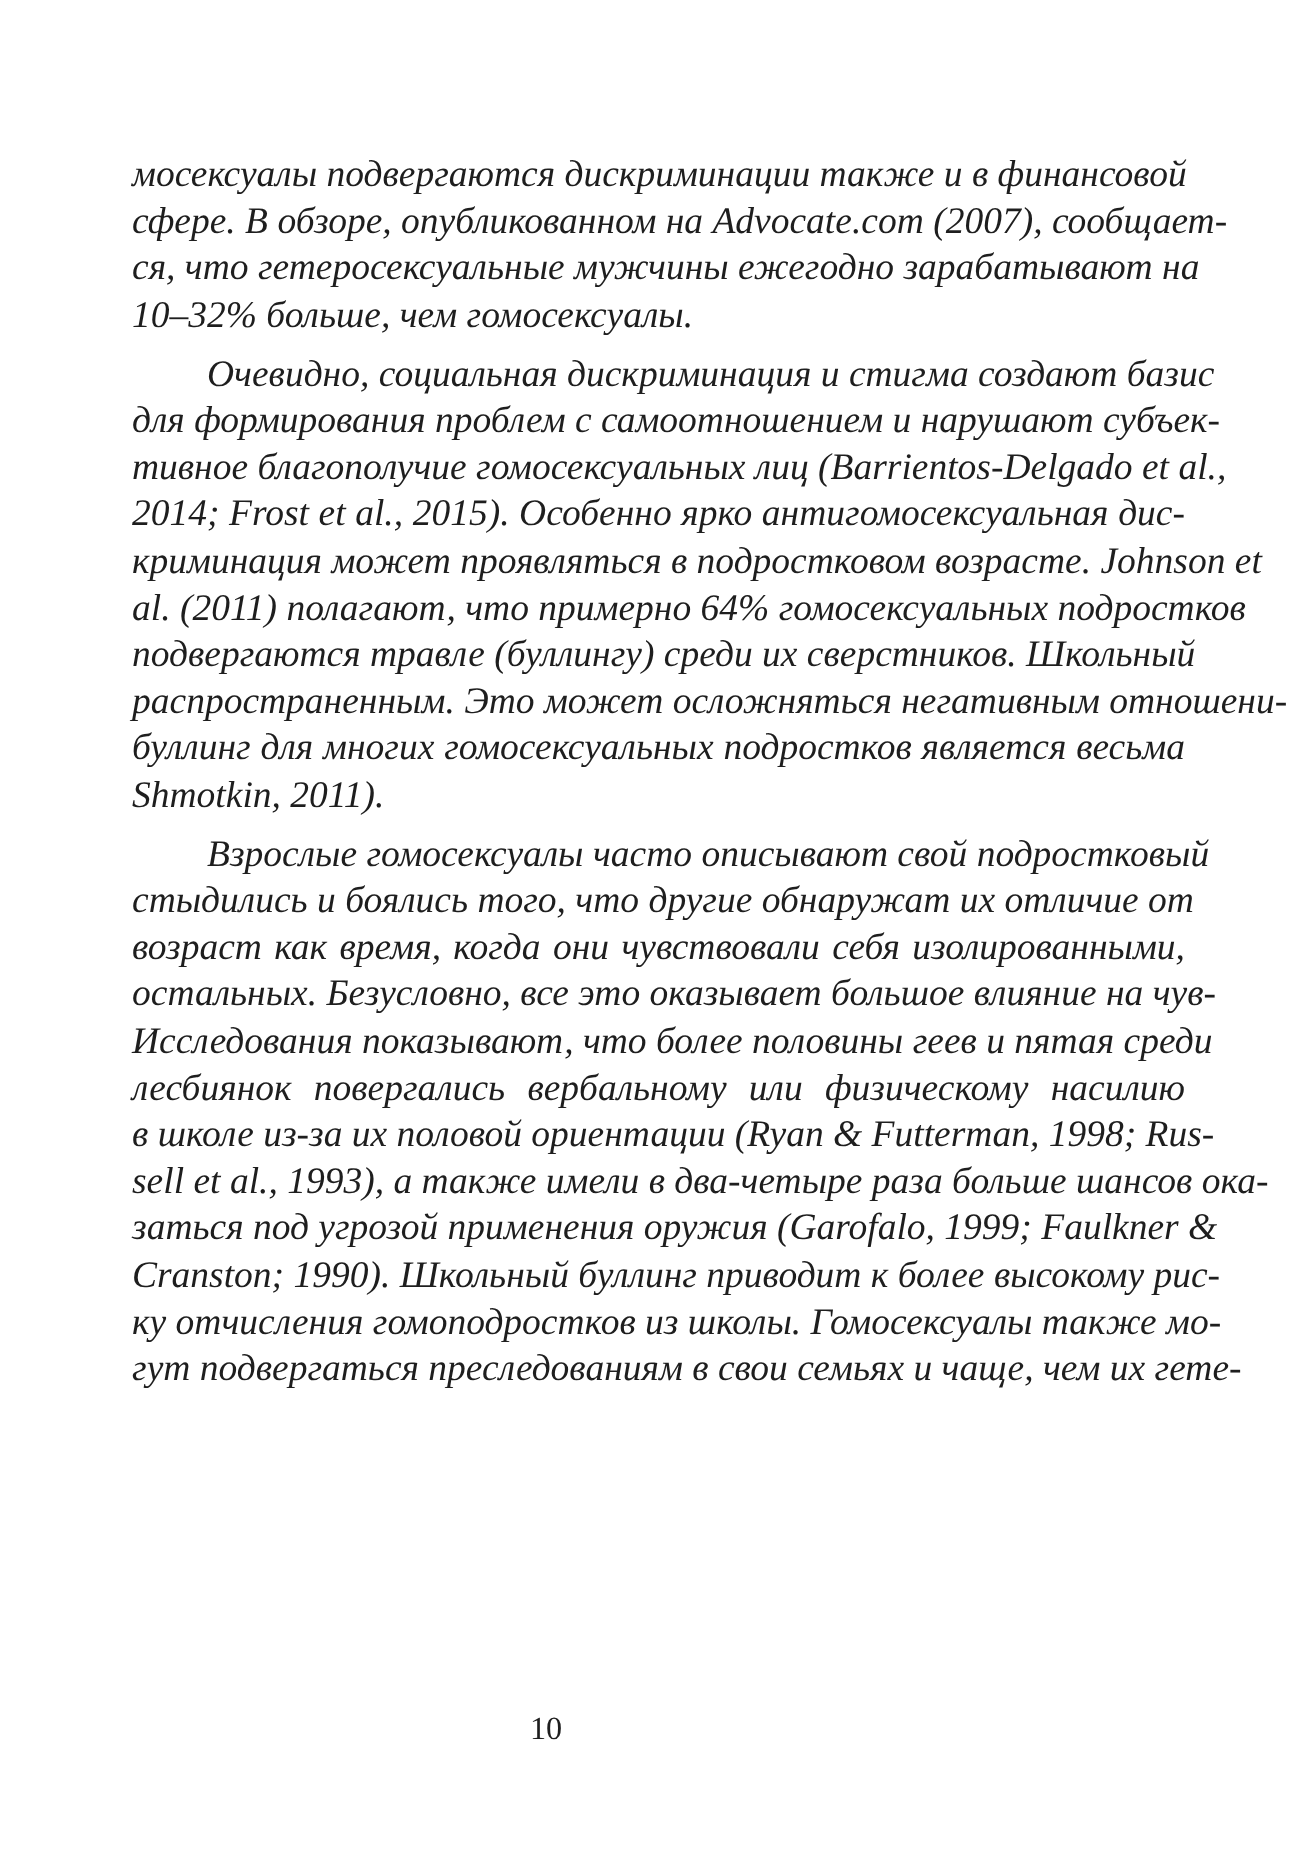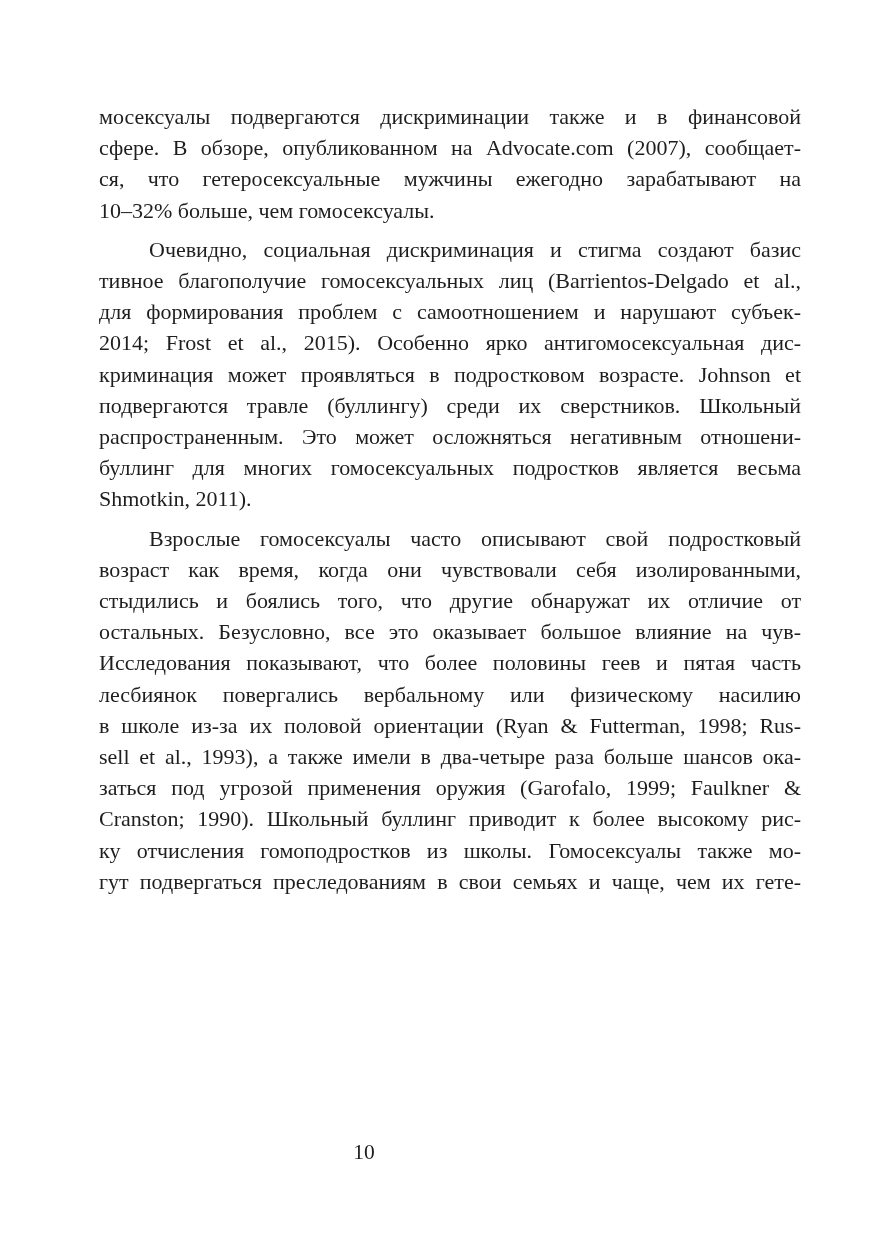--- a/index.html
+++ b/index.html
@@ -8,27 +8,28 @@
       background: #ffffff;
     }
     body {
       width: 876px;
       height: 1240px;
       position: relative;
       overflow: hidden;
     }
     .page {
       position: absolute;
-      left: 99px;
+      left: 88px;
       top: 101px;
       width: 702px;
       font-family: "Liberation Serif", "DejaVu Serif", serif;
-      font-size: 22px;
+      font-size: 25px;
       line-height: 31.2px;
       color: #1e1e1e;
+      font-style: italic;
     }
     .para {
       margin: 0 0 8px 0;
       text-align: justify;
       text-align-last: left;
       hyphens: manual;
     }
     .line {
       display: block;
       text-align: justify;
@@ -59,36 +60,37 @@
 
   <div class="para">
     <span class="line">мосексуалы подвергаются дискриминации также и в финансовой</span>
     <span class="line">сфере. В обзоре, опубликованном на Advocate.com (2007), сообщает-</span>
     <span class="line">ся, что гетеросексуальные мужчины ежегодно зарабатывают на</span>
     <span class="line last">10–32% больше, чем гомосексуалы.</span>
   </div>
 
   <div class="para">
     <span class="line first-indent">Очевидно, социальная дискриминация и стигма создают базис</span>
+    <span class="line">для формирования проблем с самоотношением и нарушают субъек-</span>
     <span class="line">тивное благополучие гомосексуальных лиц (Barrientos-Delgado et al.,</span>
-    <span class="line">для формирования проблем с самоотношением и нарушают субъек-</span>
     <span class="line">2014; Frost et al., 2015). Особенно ярко антигомосексуальная дис-</span>
     <span class="line">криминация может проявляться в подростковом возрасте. Johnson et</span>
+    <span class="line">al. (2011) полагают, что примерно 64% гомосексуальных подростков</span>
     <span class="line">подвергаются травле (буллингу) среди их сверстников. Школьный</span>
     <span class="line">распространенным. Это может осложняться негативным отношени-</span>
     <span class="line">буллинг для многих гомосексуальных подростков является весьма</span>
     <span class="line last">Shmotkin, 2011).</span>
   </div>
 
   <div class="para">
     <span class="line first-indent">Взрослые гомосексуалы часто описывают свой подростковый</span>
+    <span class="line">стыдились и боялись того, что другие обнаружат их отличие от</span>
     <span class="line">возраст как время, когда они чувствовали себя изолированными,</span>
-    <span class="line">стыдились и боялись того, что другие обнаружат их отличие от</span>
     <span class="line">остальных. Безусловно, все это оказывает большое влияние на чув-</span>
-    <span class="line">Исследования показывают, что более половины геев и пятая часть</span>
+    <span class="line">Исследования показывают, что более половины геев и пятая среди</span>
     <span class="line">лесбиянок повергались вербальному или физическому насилию</span>
     <span class="line">в школе из-за их половой ориентации (Ryan &amp; Futterman, 1998; Rus-</span>
     <span class="line">sell et al., 1993), а также имели в два-четыре раза больше шансов ока-</span>
     <span class="line">заться под угрозой применения оружия (Garofalo, 1999; Faulkner &amp;</span>
     <span class="line">Cranston; 1990). Школьный буллинг приводит к более высокому рис-</span>
     <span class="line">ку отчисления гомоподростков из школы. Гомосексуалы также мо-</span>
     <span class="line">гут подвергаться преследованиям в свои семьях и чаще, чем их гете-</span>
   </div>
 
 </div>

